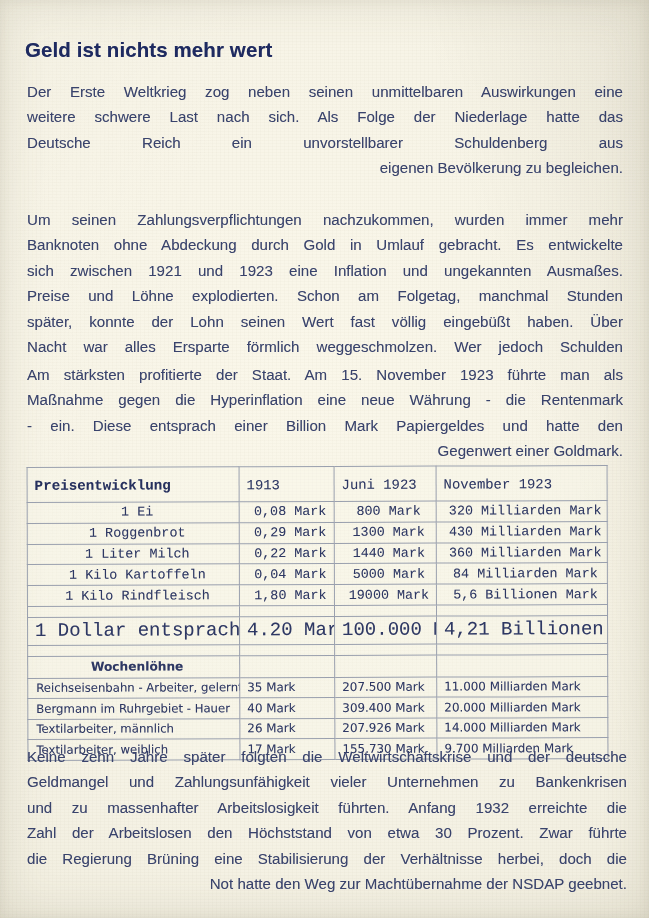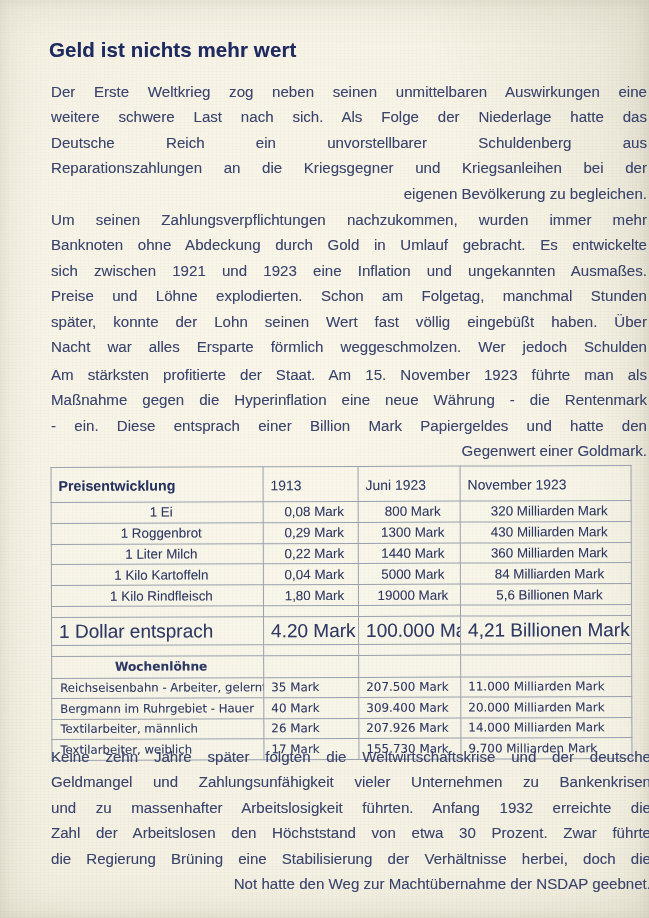--- a/index.html
+++ b/index.html
@@ -21,21 +21,20 @@
     width: 649px;
     height: 918px;
     background:
       radial-gradient(ellipse 105% 92% at 46% 42%,
         #faf7ea 0%,
         #f7f4e7 42%,
         #f2efe1 70%,
         #eae6d6 88%,
         #e2ddcb 100%);
     box-sizing: border-box;
-    padding-left: 24px;
   }
   
   #panel::before {
     content: "";
     position: absolute;
     inset: 0;
     pointer-events: none;
     background:
       linear-gradient(105deg, rgba(255,255,255,0.30) 0%, rgba(255,255,255,0) 28%),
       linear-gradient(255deg, rgba(120,110,80,0.09) 0%, rgba(120,110,80,0) 26%),
@@ -114,20 +113,21 @@
     padding: 1px 0 1px 7px;
     font-size: 12.6px;
     line-height: 15px;
     color: #2e3864;
     text-align: left;
     vertical-align: middle;
     font-weight: normal;
     white-space: nowrap;
     overflow: hidden;
     text-shadow: 0 0 0.4px rgba(46,56,100,0.28);
+    font-family: Liberation Mono, monospace;
   }
   table.price-table col.c0 { width: 212px; }
   table.price-table col.c1 { width: 95px; }
   table.price-table col.c2 { width: 102px; }
   table.price-table col.c3 { width: 171px; }
 
   tr.hdr th {
     font-size: 13.9px;
     height: 30px;
     padding-top: 3px;
@@ -174,21 +174,20 @@
 
 <div id="panel">
   <div id="content">
 
     <div class="doc-title">Geld ist nichts mehr wert</div>
 
     <div class="para" id="para-1">
       <span class="just">Der Erste Weltkrieg zog neben seinen unmittelbaren Auswirkungen eine</span>
       <span class="just">weitere schwere Last nach sich. Als Folge der Niederlage hatte das</span>
       <span class="just">Deutsche Reich ein unvorstellbarer Schuldenberg aus</span>
-      <span class="just">Reparationszahlungen an die Kriegsgegner und Kriegsanleihen bei der</span>
       <span class="left">eigenen Bevölkerung zu begleichen.</span>
     </div>
 
     <div class="para" id="para-2">
       <span class="just">Um seinen Zahlungsverpflichtungen nachzukommen, wurden immer mehr</span>
       <span class="just">Banknoten ohne Abdeckung durch Gold in Umlauf gebracht. Es entwickelte</span>
       <span class="just">sich zwischen 1921 und 1923 eine Inflation und ungekannten Ausmaßes.</span>
       <span class="just">Preise und Löhne explodierten. Schon am Folgetag, manchmal Stunden</span>
       <span class="just">später, konnte der Lohn seinen Wert fast völlig eingebüßt haben. Über</span>
       <span class="just">Nacht war alles Ersparte förmlich weggeschmolzen. Wer jedoch Schulden</span>

